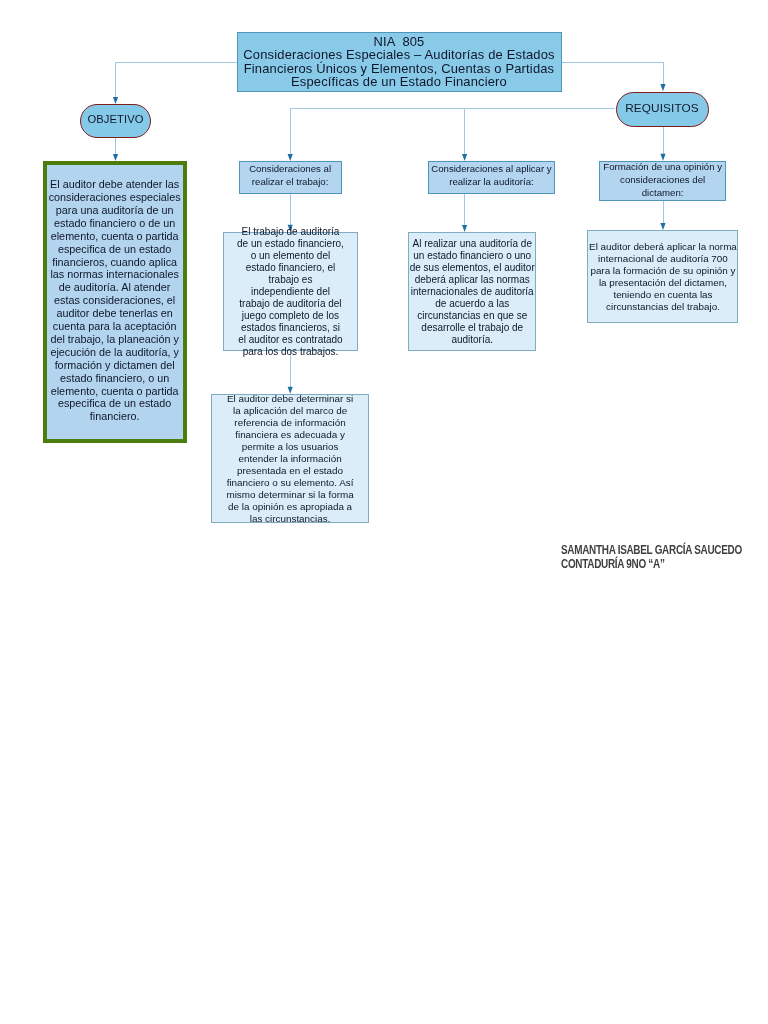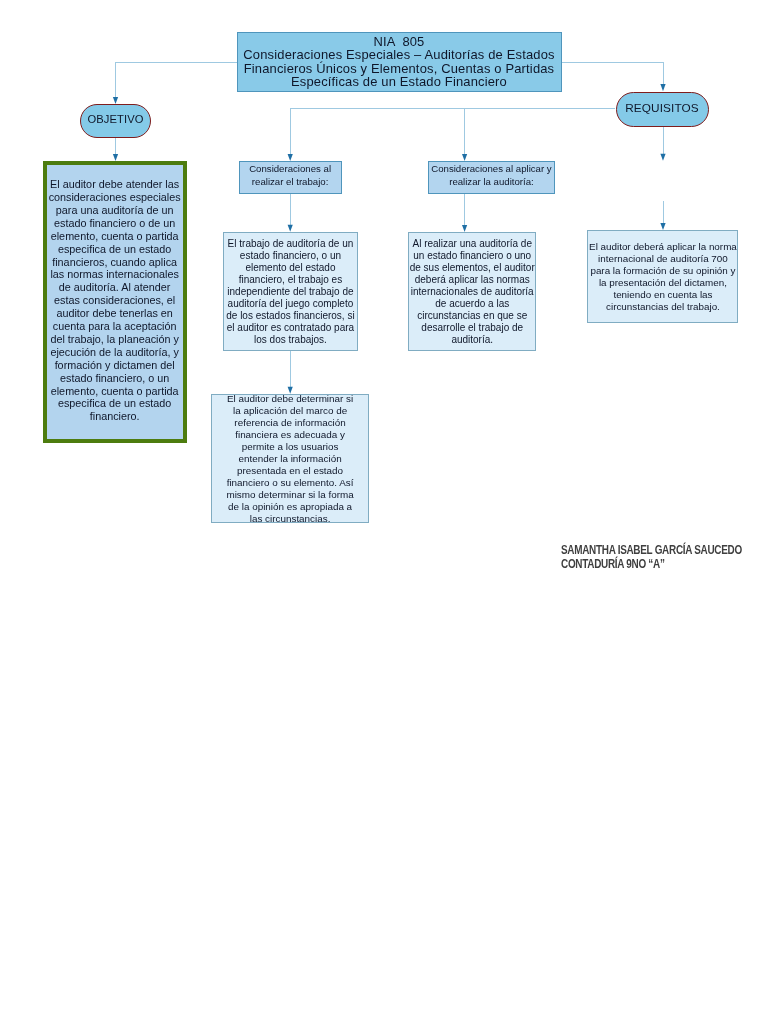--- a/index.html
+++ b/index.html
@@ -26,21 +26,21 @@
   .hdr{background:#B3D5EF;border:1px solid #4F95BC;font-size:9.65px;line-height:12.6px;}
   #hdr-aceptar{left:238.6px;top:161.1px;width:103px;height:33px;padding-bottom:4px;}
   #hdr-aplicar{left:401.2px;top:160.9px;width:126.5px;height:33.2px;padding-bottom:3px;margin-left:27px;}
   #hdr-formacion{left:599.3px;top:160.8px;width:126.7px;height:40.1px;padding-bottom:1px;}
   
   #box-objetivo{left:42.5px;top:161.2px;width:144.3px;height:282px;
         background:#B3D4EE;border:4px solid #4d7c0f;
         font-size:10.8px;line-height:12.9px;padding:0 0 3px 0;}
   
   .light{background:#DBEDF9;border:1px solid #80ACC2;font-size:10px;line-height:12px;}
-  #box-trabajo{left:223.2px;top:231.7px;width:134.5px;height:119.7px;padding:0;}
+  #box-trabajo{left:223.2px;top:231.7px;width:134.5px;height:119.7px;padding:12px;}
   #box-marco{left:210.9px;top:393.8px;width:158.4px;height:129.4px;padding:12px;font-size:9.9px;}
   #box-realizar{left:408.2px;top:231.9px;width:128.1px;height:119.5px;padding:0;align-items:center;}
   #box-norma{left:587.4px;top:230px;width:151.1px;height:93px;padding:0;font-size:9.85px;}
   
   #author{position:absolute;left:560.5px;top:544.4px;font-size:12.2px;line-height:13.9px;
           font-weight:bold;color:#3f3f3f;letter-spacing:-0.35px;
           transform:scaleX(0.815);transform-origin:left top;white-space:nowrap;}
 </style>
 </head>
 <body>
@@ -96,20 +96,23 @@
   <div class="node oval" id="oval-requisitos">
     <span>REQUISITOS</span>
   </div>
 
   <div class="node hdr" id="hdr-aceptar">
     <span>Consideraciones al realizar el trabajo:</span>
   </div>
   <div class="node hdr" id="hdr-aplicar">
     <span>Consideraciones al aplicar y realizar la auditoría:</span>
   </div>
+  <div class="node hdr" id="hdr-formacion">
+    <span>Formación de una opinión y consideraciones del dictamen:</span>
+  </div>
 
   <div class="node" id="box-objetivo">
     <span>El auditor debe atender las consideraciones especiales para una auditoría de un estado financiero o de un elemento, cuenta o partida especifica de un estado financieros, cuando aplica las normas internacionales de auditoría. Al atender estas consideraciones, el auditor debe tenerlas en cuenta para la aceptación del trabajo, la planeación y ejecución de la auditoría, y formación y dictamen del estado financiero, o un elemento, cuenta o partida especifica de un estado financiero.</span>
   </div>
   <div class="node light" id="box-trabajo">
     <span>El trabajo de auditoría de un estado financiero, o un elemento del estado financiero, el trabajo es independiente del trabajo de auditoría del juego completo de los estados financieros, si el auditor es contratado para los dos trabajos.</span>
   </div>
   <div class="node light" id="box-marco">
     <span>El auditor debe determinar si la aplicación del marco de referencia de información financiera es adecuada y permite a los usuarios entender la información presentada en el estado financiero o su elemento. Así mismo determinar si la forma de la opinión es apropiada a las circunstancias.</span>
   </div>

